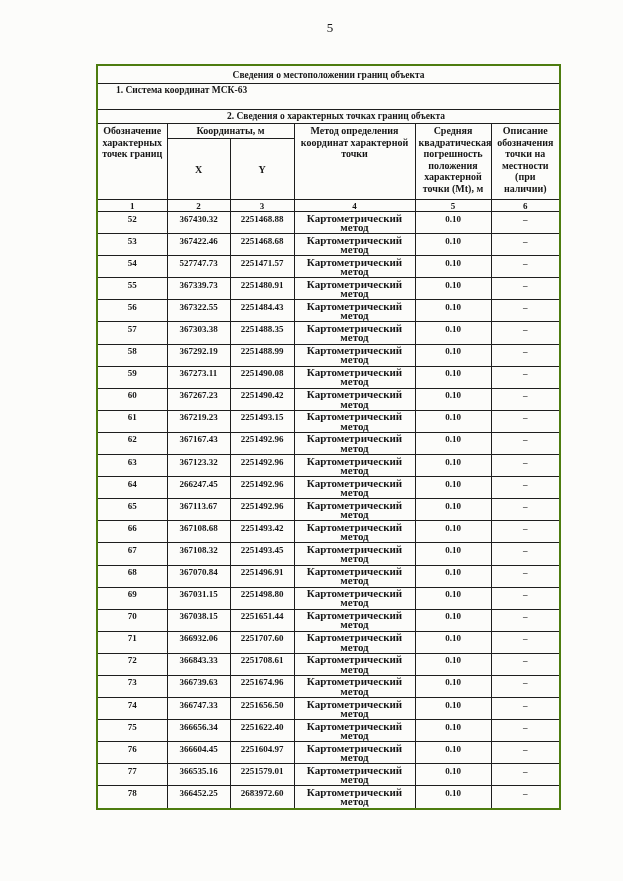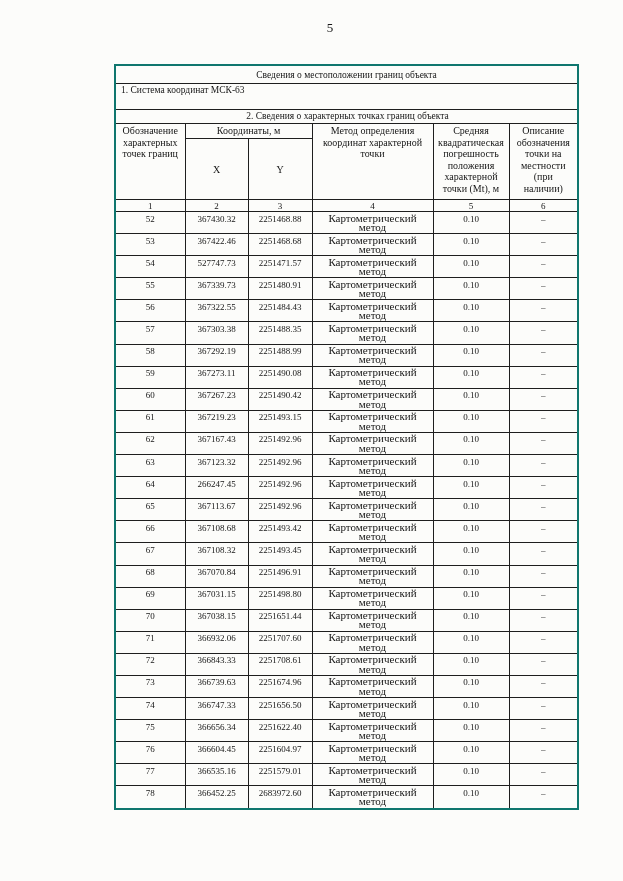--- a/index.html
+++ b/index.html
@@ -13,42 +13,43 @@
     overflow: hidden;
   }
   .page-number {
     position: absolute;
     top: 20px; left: 0; width: 660px;
     text-align: center;
     font-size: 13px;
   }
   table.doc-table {
     position: absolute;
-    top: 64px; left: 114px;
+    top: 64px; left: 96px;
     width: 463px;
     border-collapse: collapse;
     table-layout: fixed;
-    border: 2px solid #0f766e;
+    border: 2px solid #4d7c0f;
+    font-weight: bold;
   }
   table.doc-table td {
     border: 1px solid #1e1e1e;
     padding: 1px 3px;
     overflow: hidden;
   }
   tr.title-row td {
     height: 15px;
     text-align: center;
     font-size: 9.5px;
     vertical-align: middle;
   }
   tr.section-row td {
     text-align: left;
     font-size: 9.5px;
     vertical-align: top;
-    padding-left: 5px;
+    padding-left: 18px;
     margin-top: 32px;
   }
   tr.section-row.tall td { height: 23px; }
   tr.section-row.short td { height: 11px; text-align: center; }
   td.hdr {
     text-align: center;
     font-size: 10px;
     line-height: 11.5px;
     white-space: pre-line;
     vertical-align: top;

